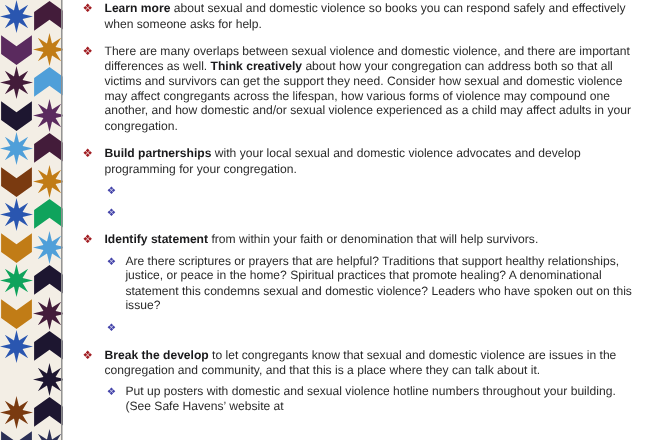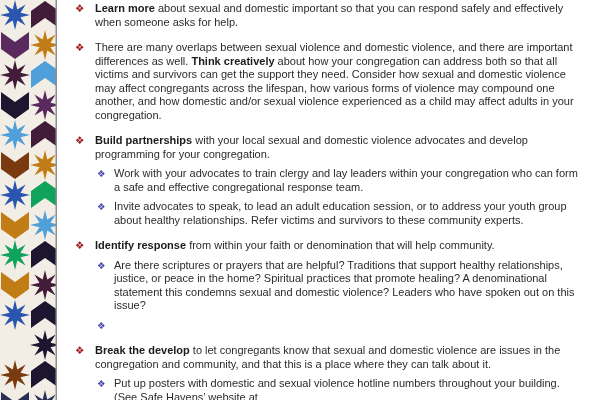--- a/index.html
+++ b/index.html
@@ -57,41 +57,39 @@
         <polygon points="30.0,375.0 20.5,377.3 25.6,385.6 17.3,380.5 15.0,390.0 12.7,380.5 4.4,385.6 9.5,377.3 0.0,375.0 9.5,372.7 4.4,364.4 12.7,369.5 15.0,360.0 17.3,369.5 25.6,364.4 20.5,372.7" fill="#7a3a10"></polygon>
         <polygon points="31,388 31,371 45,361 59,371 59,388 45,378" fill="#1d1630"></polygon>
         <polygon points="1,392 1,409 15,419 29,409 29,392 15,402" fill="#2b2f55"></polygon>
         <polygon points="60.0,405.0 50.5,407.3 55.6,415.6 47.3,410.5 45.0,420.0 42.7,410.5 34.4,415.6 39.5,407.3 30.0,405.0 39.5,402.7 34.4,394.4 42.7,399.5 45.0,390.0 47.3,399.5 55.6,394.4 50.5,402.7" fill="#2b2f55"></polygon>
         <rect x="55.5" width="1.5" height="400" fill="#8f8f8f"></rect>
       </svg>
   </div>
   <div class="content">
       <div class="item l1">
         <span class="marker" style="color: rgb(161, 29, 34);">❖</span>
-        <div class="txt"><b>Learn more</b><span> about sexual and domestic important so that you can respond safely and effectively when someone asks for help.</span></div>
+        <div class="txt"><b>Learn more</b><span> about sexual and domestic violence so books you can respond safely and effectively when someone asks for help.</span></div>
       </div>
       <div class="item l1">
         <span class="marker" style="color: rgb(161, 29, 34);">❖</span>
         <div class="txt"><span>There are many overlaps between sexual violence and domestic violence, and there are important differences as well. </span><b>Think creatively</b><span> about how your congregation can address both so that all victims and survivors can get the support they need. Consider how sexual and domestic violence may affect congregants across the lifespan, how various forms of violence may compound one another, and how domestic and/or sexual violence experienced as a child may affect adults in your congregation.</span></div>
       </div>
       <div class="item l1">
         <span class="marker" style="color: rgb(161, 29, 34);">❖</span>
         <div class="txt"><b>Build partnerships</b><span> with your local sexual and domestic violence advocates and develop programming for your congregation.</span></div>
       </div>
       <div class="item l2">
         <span class="marker" style="color: rgb(67, 67, 169);">❖</span>
-        <div class="txt"><span>Work with your advocates to train clergy and lay leaders within your congregation who can form a safe and effective congregational response team.</span></div>
       </div>
       <div class="item l2">
         <span class="marker" style="color: rgb(67, 67, 169);">❖</span>
-        <div class="txt"><span>Invite advocates to speak, to lead an adult education session, or to address your youth group about healthy relationships. Refer victims and survivors to these community experts.</span></div>
       </div>
       <div class="item l1">
         <span class="marker" style="color: rgb(161, 29, 34);">❖</span>
-        <div class="txt"><b>Identify response</b><span> from within your faith or denomination that will help community.</span></div>
+        <div class="txt"><b>Identify statement</b><span> from within your faith or denomination that will help survivors.</span></div>
       </div>
       <div class="item l2">
         <span class="marker" style="color: rgb(67, 67, 169);">❖</span>
         <div class="txt"><span>Are there scriptures or prayers that are helpful? Traditions that support healthy relationships, justice, or peace in the home? Spiritual practices that promote healing? A denominational statement this condemns sexual and domestic violence? Leaders who have spoken out on this issue?</span></div>
       </div>
       <div class="item l2">
         <span class="marker" style="color: rgb(67, 67, 169);">❖</span>
       </div>
       <div class="item l1">
         <span class="marker" style="color: rgb(161, 29, 34);">❖</span>

